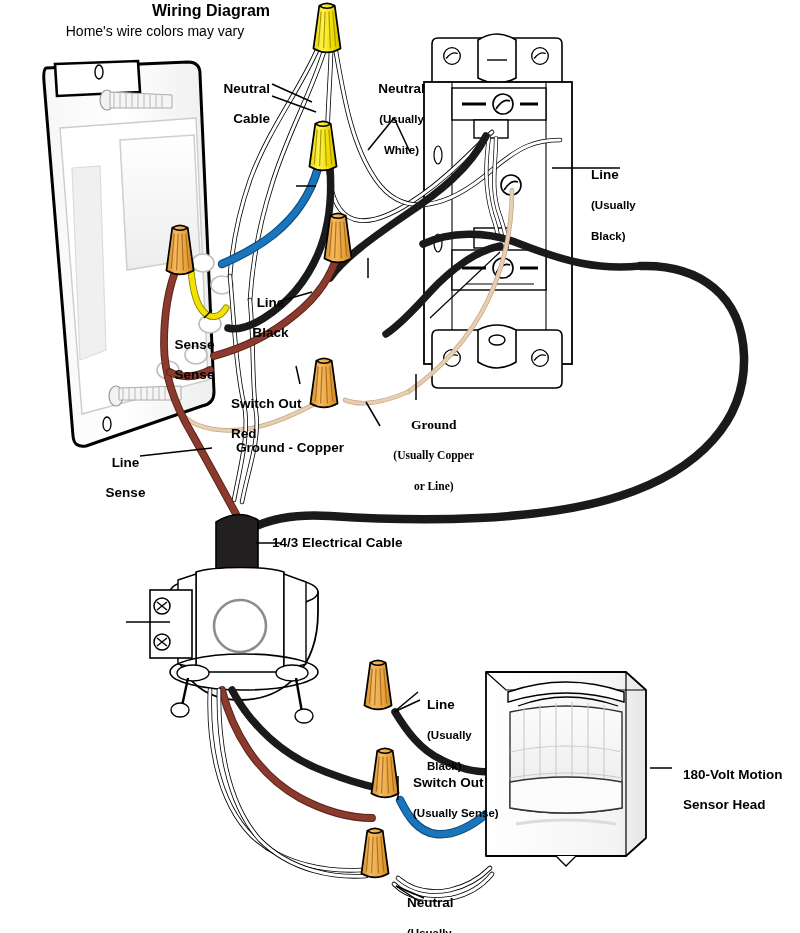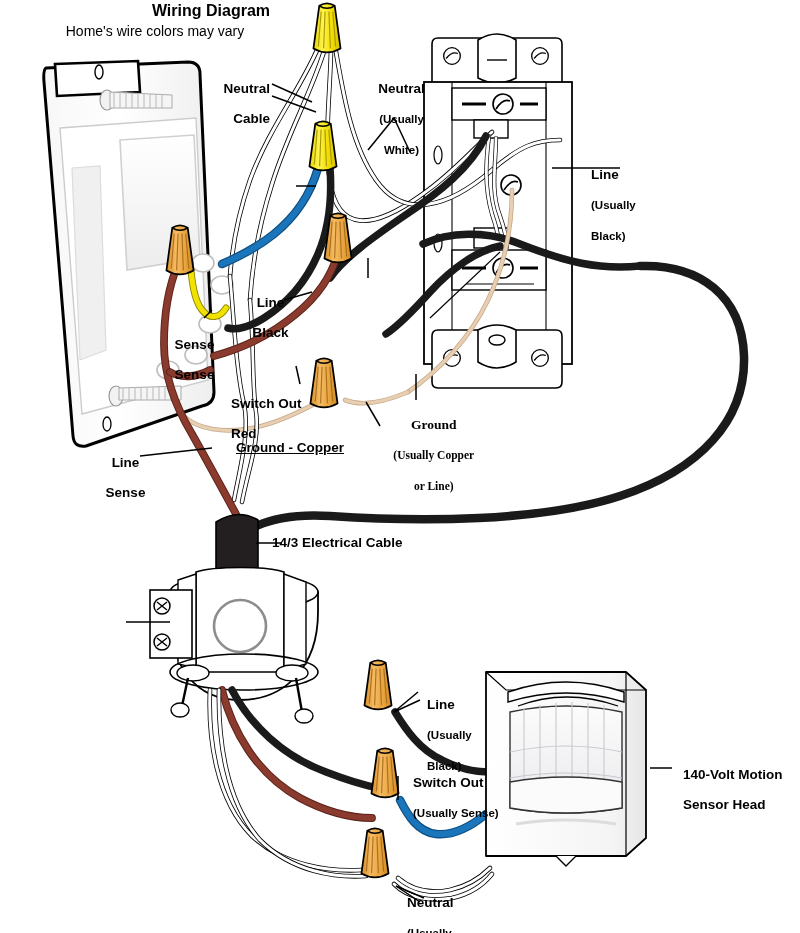--- a/index.html
+++ b/index.html
@@ -457,21 +457,21 @@
     <span>Switch Out</span><br>
     <span>Red</span>
   </div>
 
   <div class="lbl lbl-main ta-center" style="left:362px; top:402px; width:130px;font-family:Liberation Serif, serif;">
     <span>Ground</span><br>
     <span class="lbl-sub">(Usually Copper</span><br>
     <span class="lbl-sub">or Line)</span>
   </div>
 
-  <div class="lbl lbl-main ta-left" style="left:236px; top:440px; width:160px;text-decoration:underline;">Ground - Copper</div>
+  <div class="lbl lbl-main ta-left" style="left:236px; top:440px; width:160px;">Ground - Copper</div>
 
   <div class="lbl lbl-main ta-center" style="left:88px; top:440px; width:60px;">
     <span>Line</span><br>
     <span>Sense</span>
   </div>
 
   <div class="lbl lbl-main ta-left" style="left:272px; top:535px; width:200px;">14/3 Electrical Cable</div>
 
 
   <div class="lbl lbl-main ta-left" style="left:412px; top:682px; width:100px;">
@@ -485,17 +485,17 @@
     <span class="lbl-sub">(Usually Sense)</span>
   </div>
 
   <div class="lbl lbl-main ta-left" style="left:392px; top:880px; width:100px;">
     <span>Neutral</span><br>
     <span class="lbl-sub">(Usually</span><br>
     
   </div>
 
   <div class="lbl lbl-main ta-left" style="left:668px; top:752px; width:130px;">
-    <span>140-Volt Motion</span><br>
+    <span>180-Volt Motion</span><br>
     <span>Sensor Head</span>
   </div>
 
 </div>
 
 </body></html>

